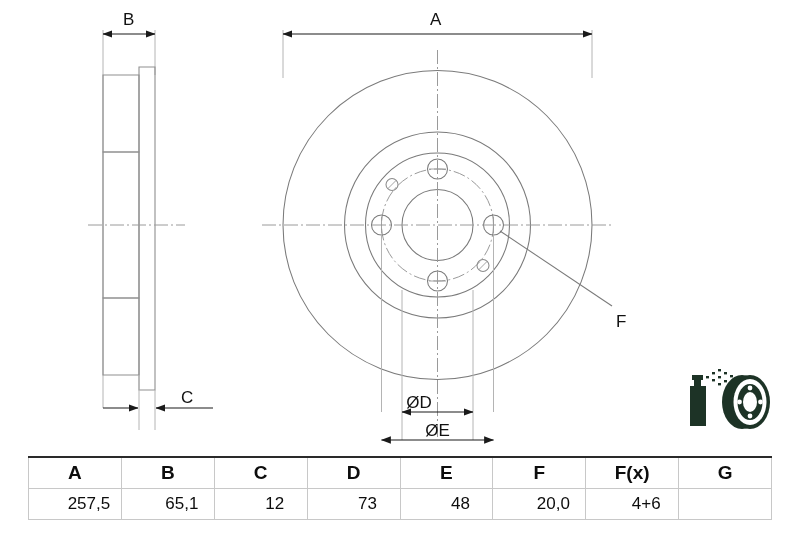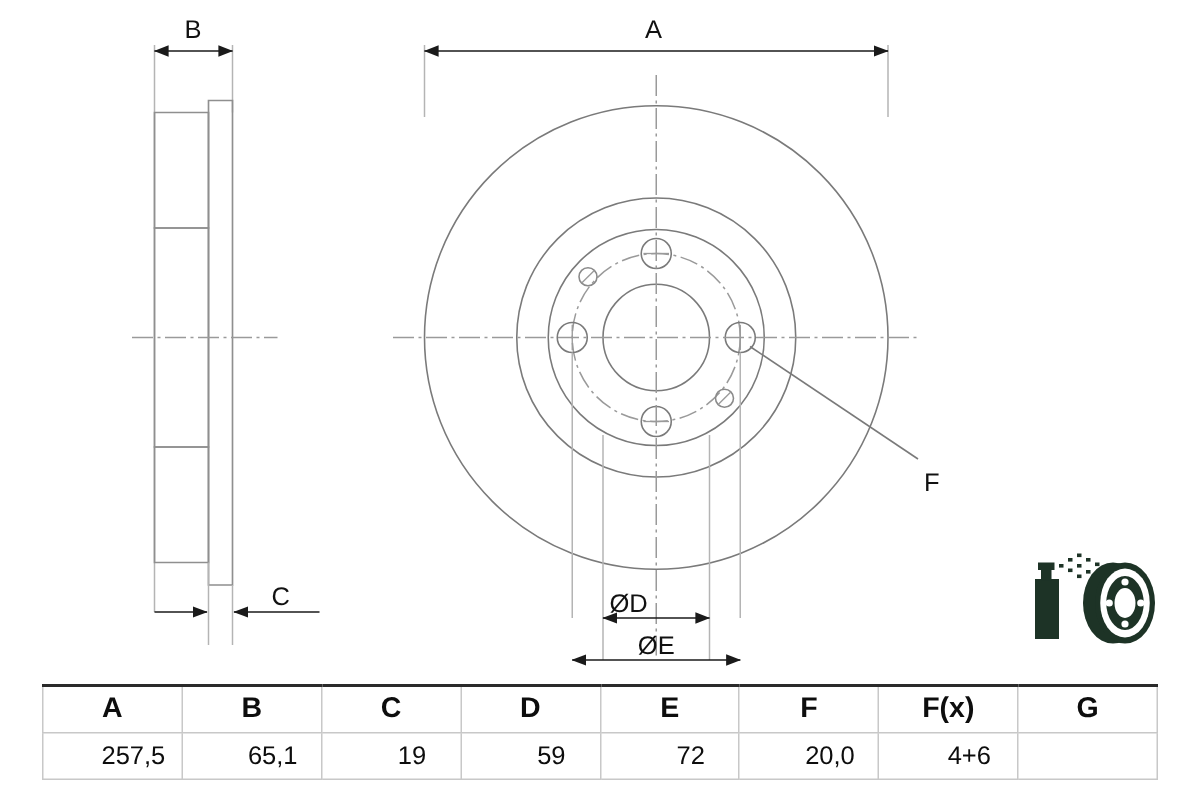--- a/index.html
+++ b/index.html
@@ -227,23 +227,23 @@
         <th>E</th>
         <th>F</th>
         <th>F(x)</th>
         <th>G</th>
       </tr>
     </thead>
     <tbody>
       <tr>
         <td>257,5</td>
         <td>65,1</td>
-        <td>19</td>
-        <td>59</td>
-        <td>72</td>
+        <td>12</td>
+        <td>73</td>
+        <td>48</td>
         <td>20,0</td>
         <td>4+6</td>
         <td></td>
       </tr>
     </tbody>
   </table>
 
 </div>
 
 </body></html>

